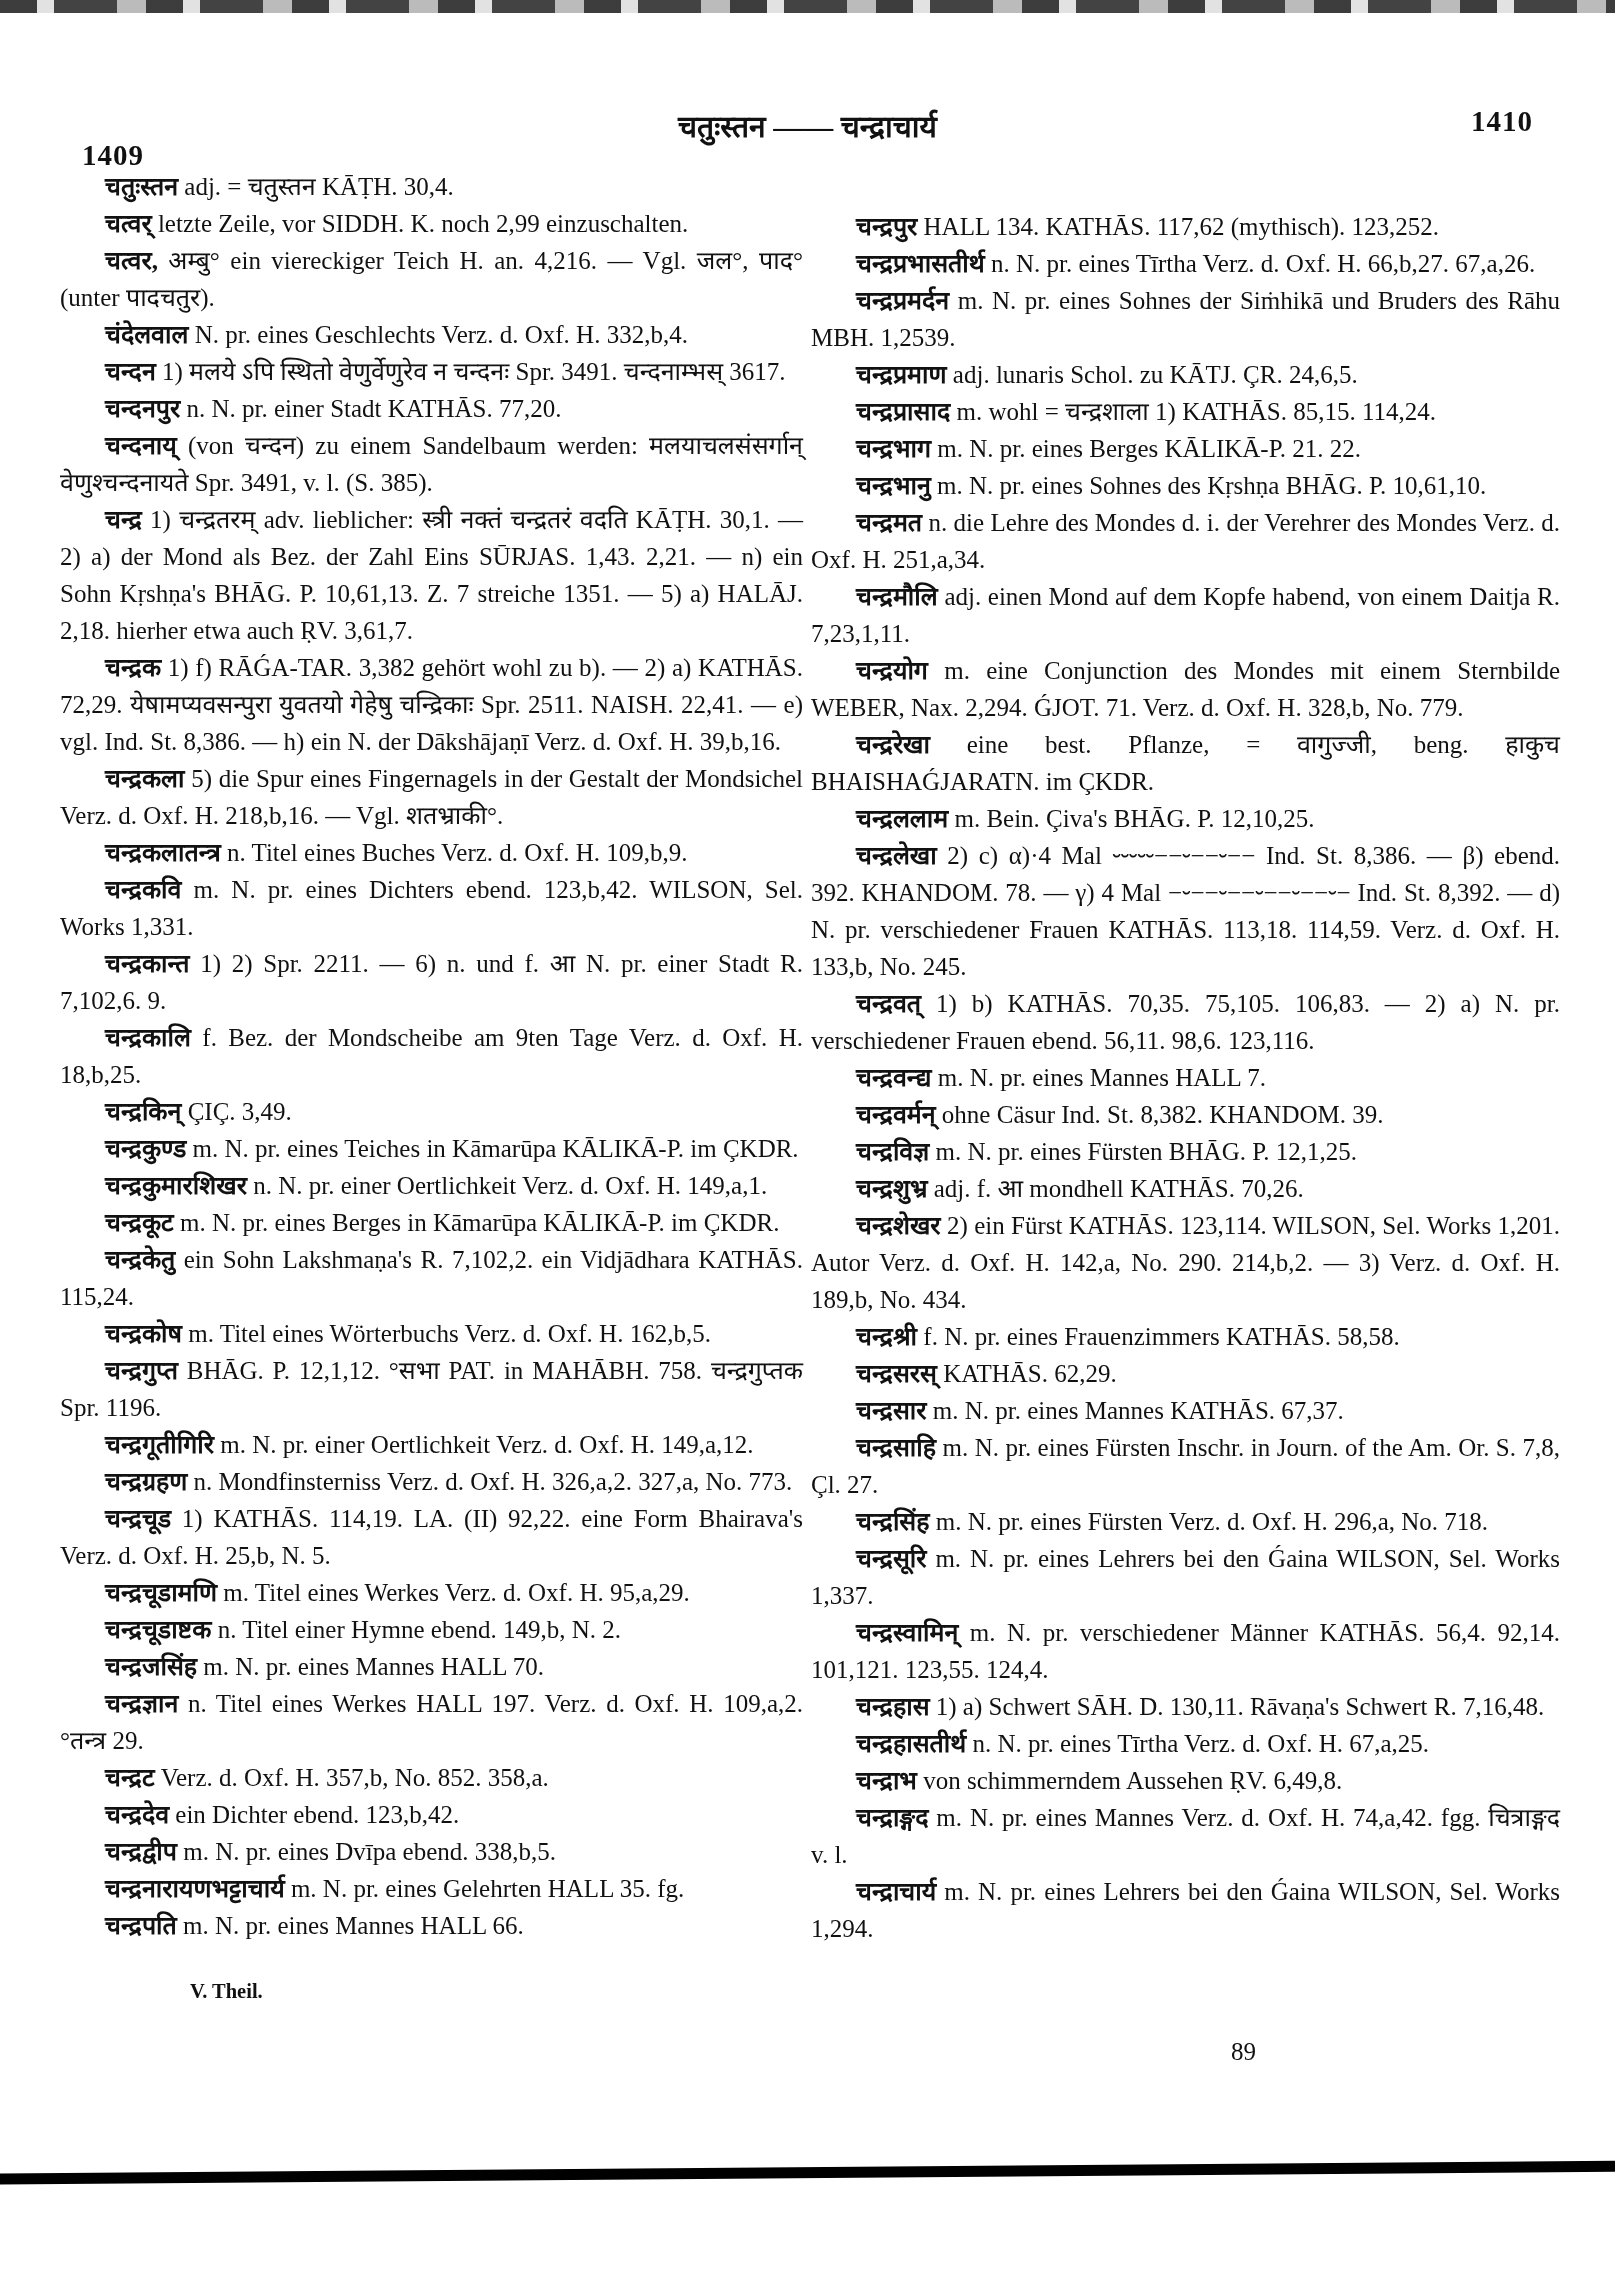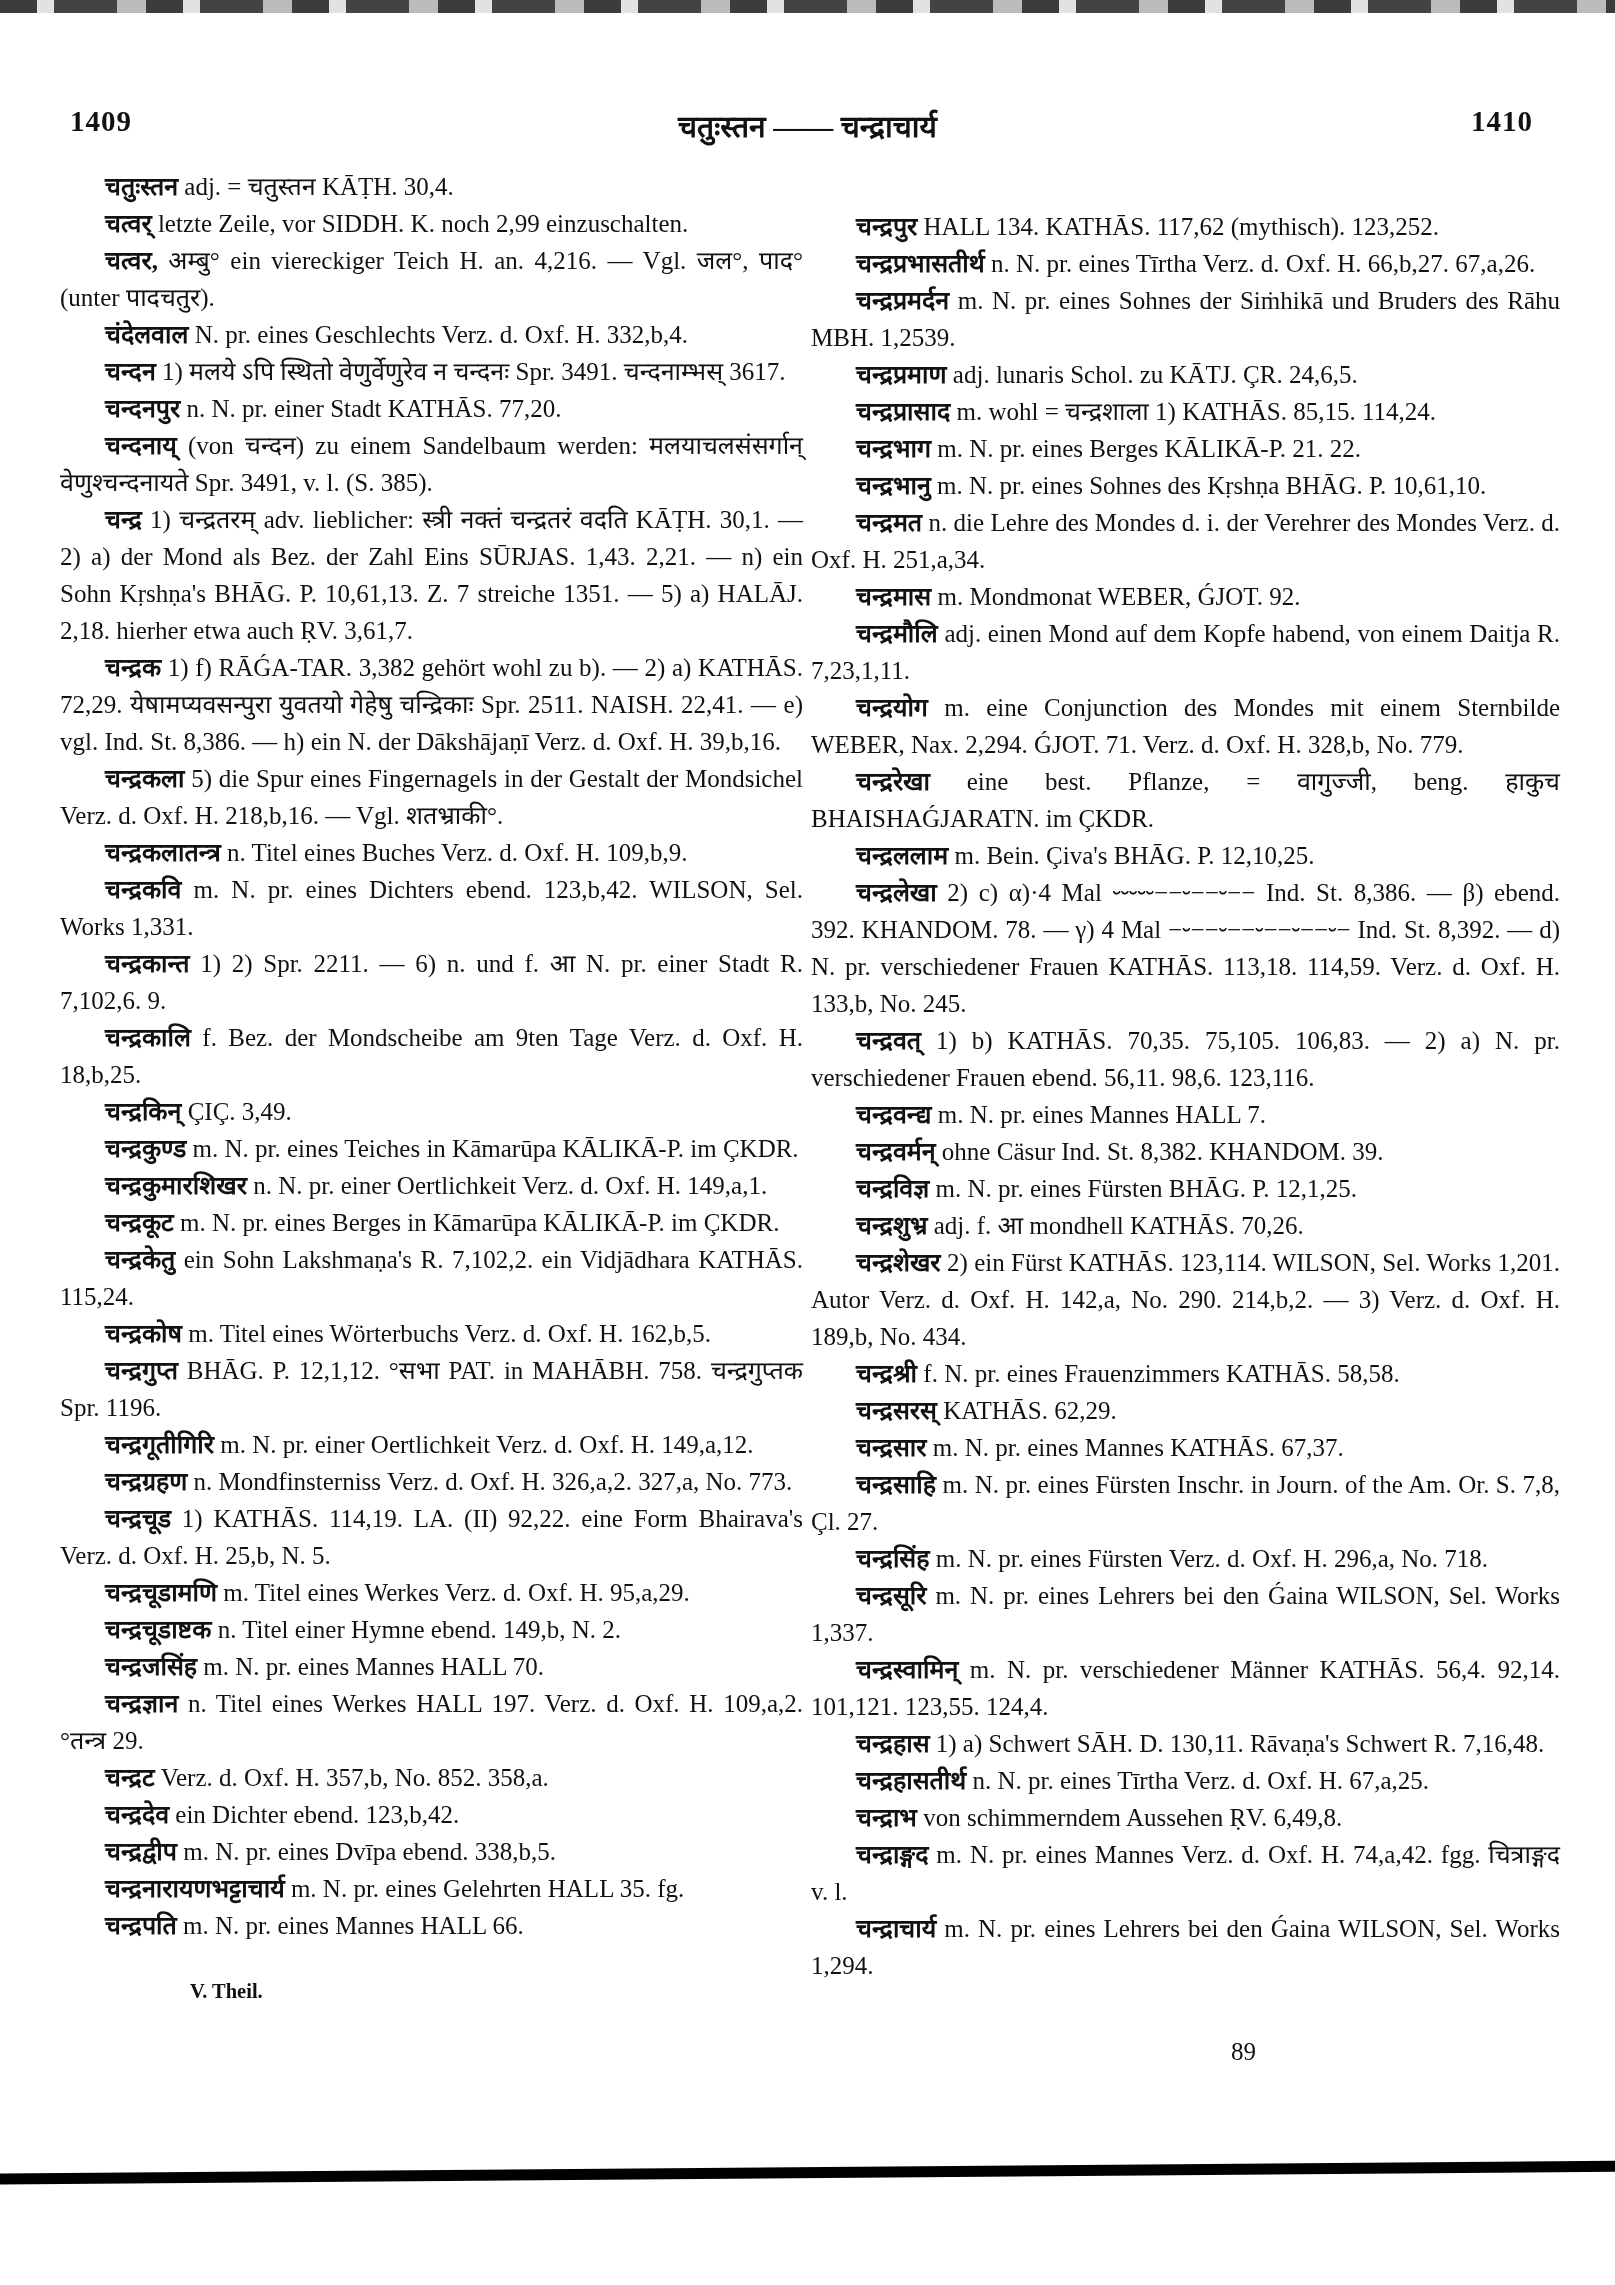--- a/index.html
+++ b/index.html
@@ -21,21 +21,21 @@
   
   #bottom-bar{
     position:absolute;left:-19.5px;top:2167px;width:1677px;height:10.7px;
     background:#000;transform:rotate(-0.45deg);
   }
   #running-head{
     position:absolute;top:105px;left:0;width:100%;height:45px;
     font-size:29px;
   }
   .pagenum{position:absolute;top:0;font-weight:700;letter-spacing:1px;}
-  #pagenum-left{left:70px;}
+  #pagenum-left{left:82px;margin-top:34px;}
   #pagenum-right{left:1471px;}
   #head-center{
     position:absolute;left:0;right:0;top:0;text-align:center;
     font-weight:700;font-size:30px;
   }
   .col{
     position:absolute;top:168px;
     font-size:25px;line-height:37px;
     text-align:justify;
   }
@@ -103,21 +103,20 @@
     </div>
   <div id="col-right" class="col">
       <p class="entry"><span class="hw">चन्द्रपुर</span><span class="bd"> HALL 134. KATHĀS. 117,62 (mythisch). 123,252.</span></p>
       <p class="entry"><span class="hw">चन्द्रप्रभासतीर्थ</span><span class="bd"> n. N. pr. eines Tīrtha Verz. d. Oxf. H. 66,b,27. 67,a,26.</span></p>
       <p class="entry"><span class="hw">चन्द्रप्रमर्दन</span><span class="bd"> m. N. pr. eines Sohnes der Siṁhikā und Bruders des Rāhu MBH. 1,2539.</span></p>
       <p class="entry"><span class="hw">चन्द्रप्रमाण</span><span class="bd"> adj. lunaris Schol. zu KĀTJ. ÇR. 24,6,5.</span></p>
       <p class="entry"><span class="hw">चन्द्रप्रासाद</span><span class="bd"> m. wohl = चन्द्रशाला 1) KATHĀS. 85,15. 114,24.</span></p>
       <p class="entry"><span class="hw">चन्द्रभाग</span><span class="bd"> m. N. pr. eines Berges KĀLIKĀ-P. 21. 22.</span></p>
       <p class="entry"><span class="hw">चन्द्रभानु</span><span class="bd"> m. N. pr. eines Sohnes des Kṛshṇa BHĀG. P. 10,61,10.</span></p>
       <p class="entry"><span class="hw">चन्द्रमत</span><span class="bd"> n. die Lehre des Mondes d. i. der Verehrer des Mondes Verz. d. Oxf. H. 251,a,34.</span></p>
-      <p class="entry"><span class="hw">चन्द्रमास</span><span class="bd"> m. Mondmonat WEBER, ǴJOT. 92.</span></p>
       <p class="entry"><span class="hw">चन्द्रमौलि</span><span class="bd"> adj. einen Mond auf dem Kopfe habend, von einem Daitja R. 7,23,1,11.</span></p>
       <p class="entry"><span class="hw">चन्द्रयोग</span><span class="bd"> m. eine Conjunction des Mondes mit einem Sternbilde WEBER, Nax. 2,294. ǴJOT. 71. Verz. d. Oxf. H. 328,b, No. 779.</span></p>
       <p class="entry"><span class="hw">चन्द्ररेखा</span><span class="bd"> eine best. Pflanze, = वागुज्जी, beng. हाकुच BHAISHAǴJARATN. im ÇKDR.</span></p>
       <p class="entry"><span class="hw">चन्द्रललाम</span><span class="bd"> m. Bein. Çiva's BHĀG. P. 12,10,25.</span></p>
       <p class="entry"><span class="hw">चन्द्रलेखा</span><span class="bd"> 2) c) α)·4 Mal ⏑⏑⏑⏑⏑−−⏑−−⏑−− Ind. St. 8,386. — β) ebend. 392. KHANDOM. 78. — γ) 4 Mal −⏑−−⏑−−⏑−−⏑−−⏑− Ind. St. 8,392. — d) N. pr. verschiedener Frauen KATHĀS. 113,18. 114,59. Verz. d. Oxf. H. 133,b, No. 245.</span></p>
       <p class="entry"><span class="hw">चन्द्रवत्</span><span class="bd"> 1) b) KATHĀS. 70,35. 75,105. 106,83. — 2) a) N. pr. verschiedener Frauen ebend. 56,11. 98,6. 123,116.</span></p>
       <p class="entry"><span class="hw">चन्द्रवन्द्य</span><span class="bd"> m. N. pr. eines Mannes HALL 7.</span></p>
       <p class="entry"><span class="hw">चन्द्रवर्मन्</span><span class="bd"> ohne Cäsur Ind. St. 8,382. KHANDOM. 39.</span></p>
       <p class="entry"><span class="hw">चन्द्रविज्ञ</span><span class="bd"> m. N. pr. eines Fürsten BHĀG. P. 12,1,25.</span></p>
       <p class="entry"><span class="hw">चन्द्रशुभ्र</span><span class="bd"> adj. f. आ mondhell KATHĀS. 70,26.</span></p>

